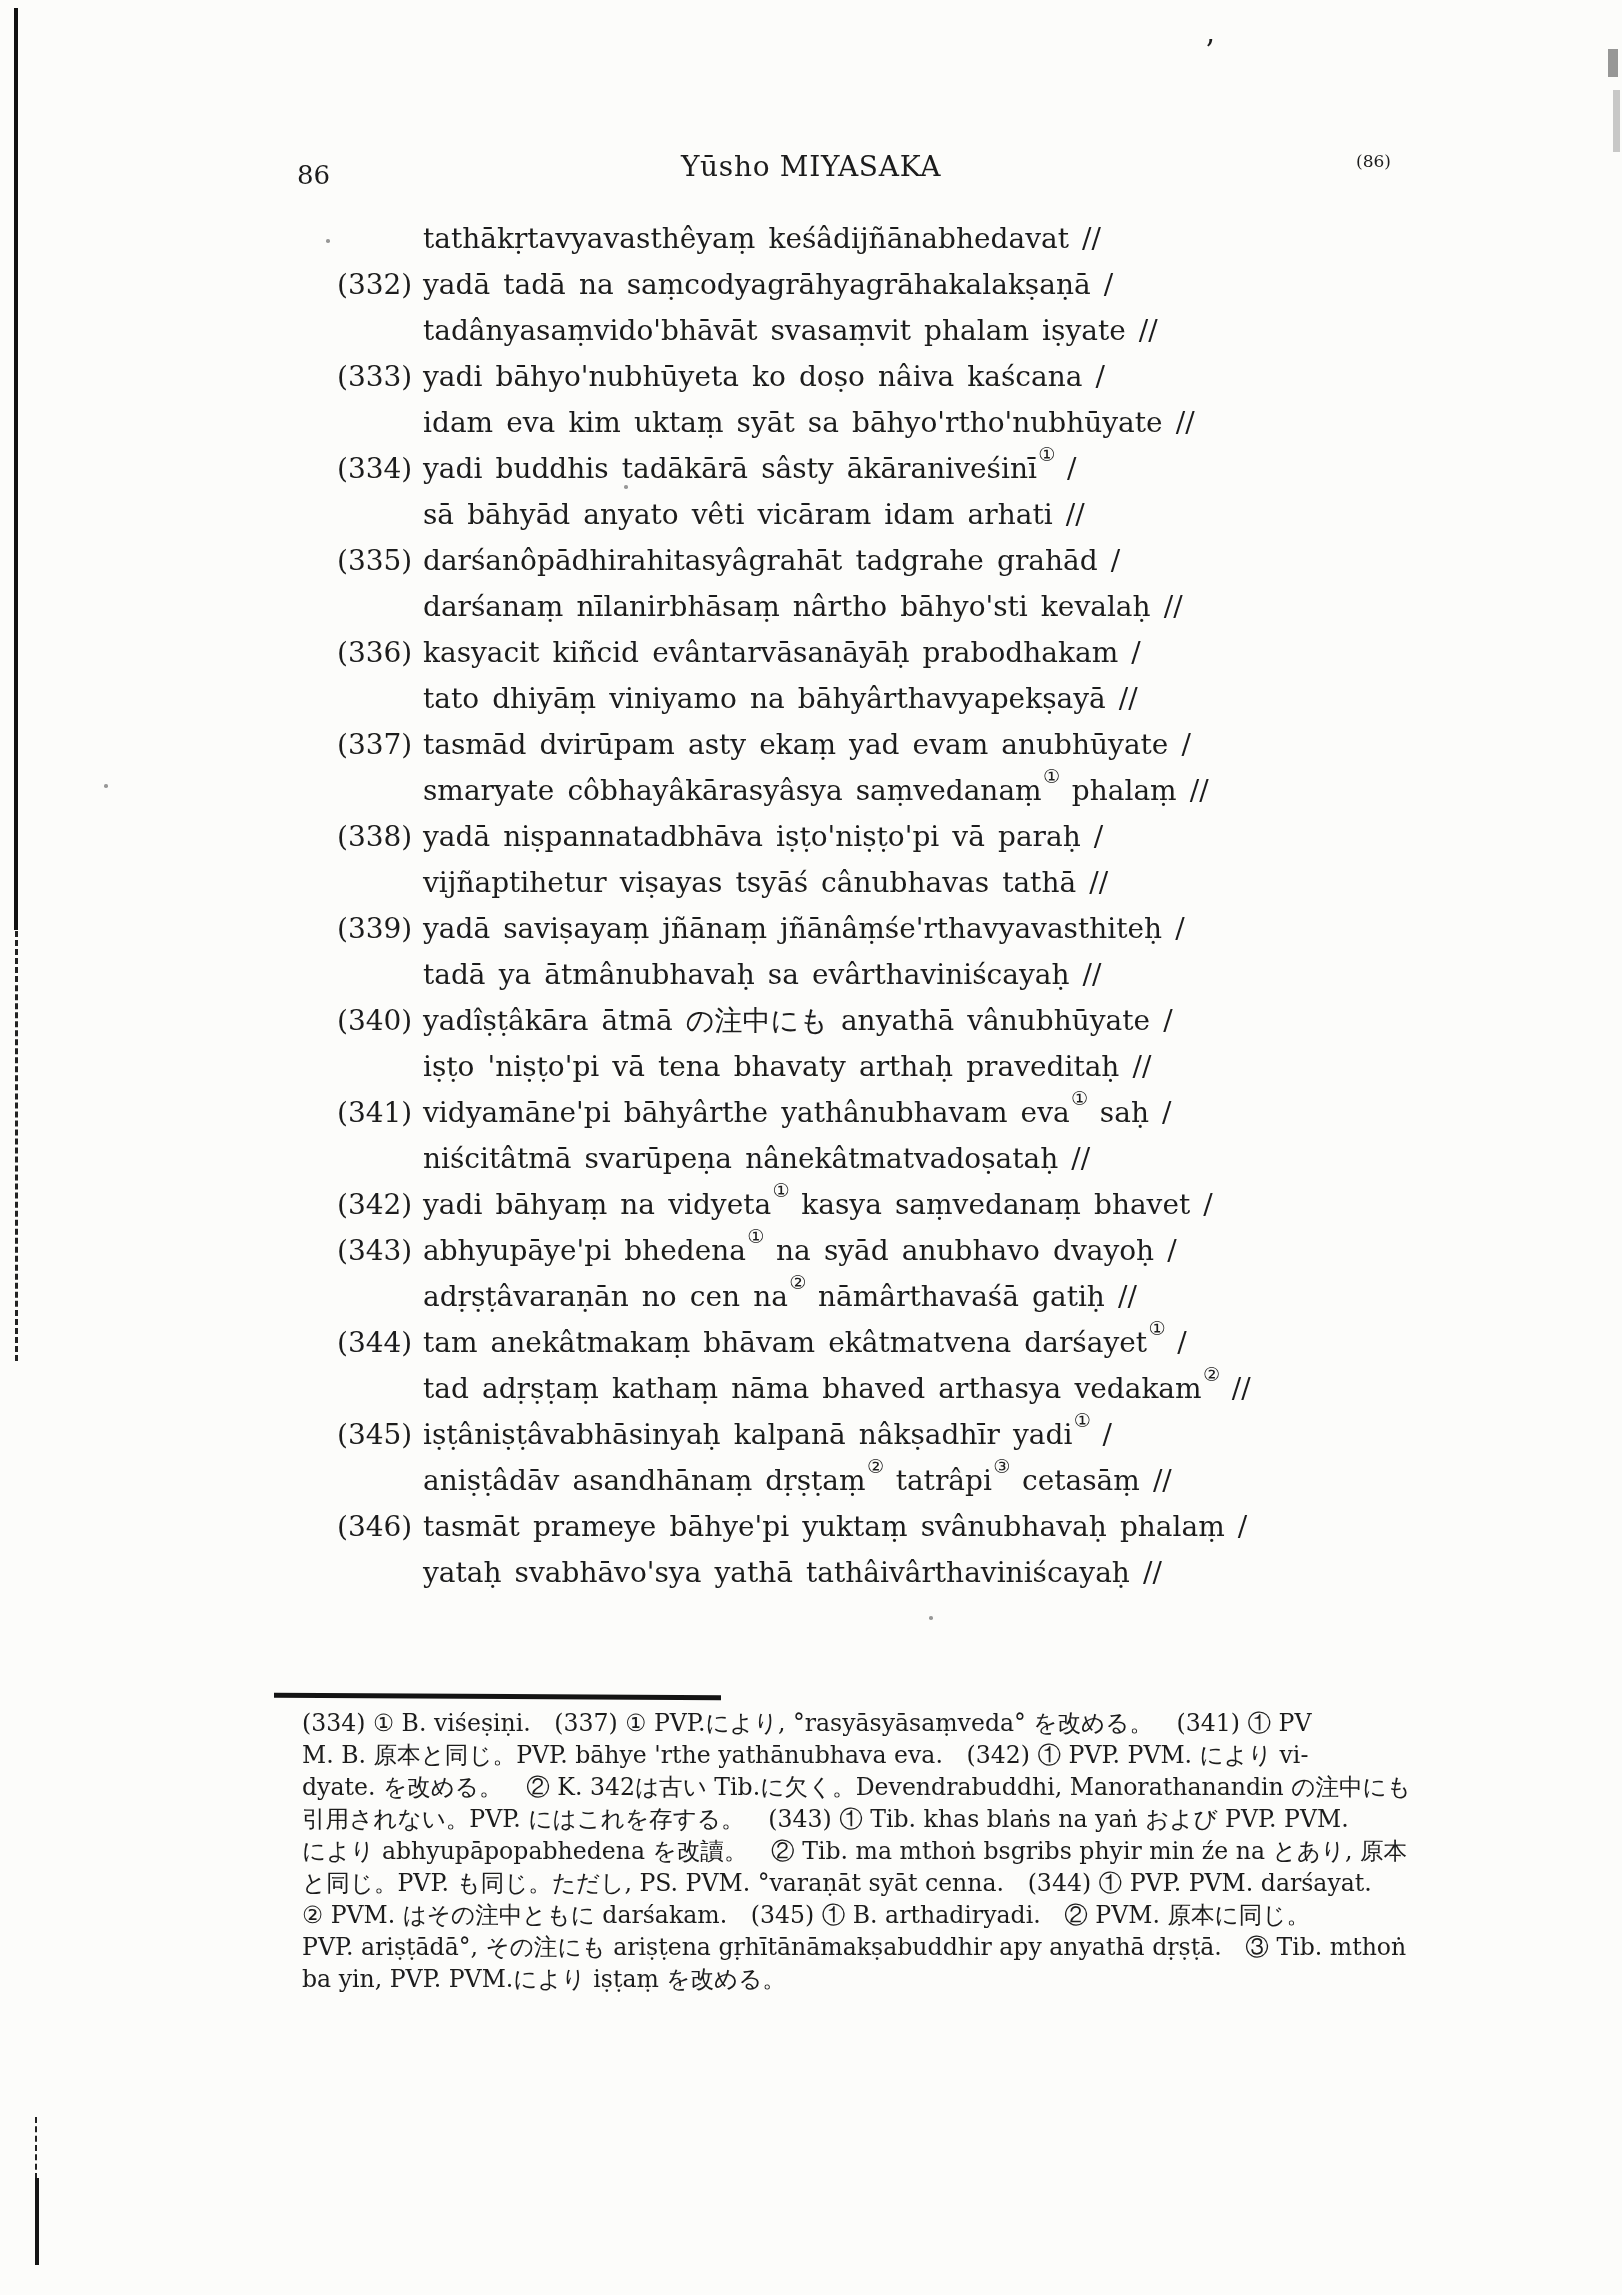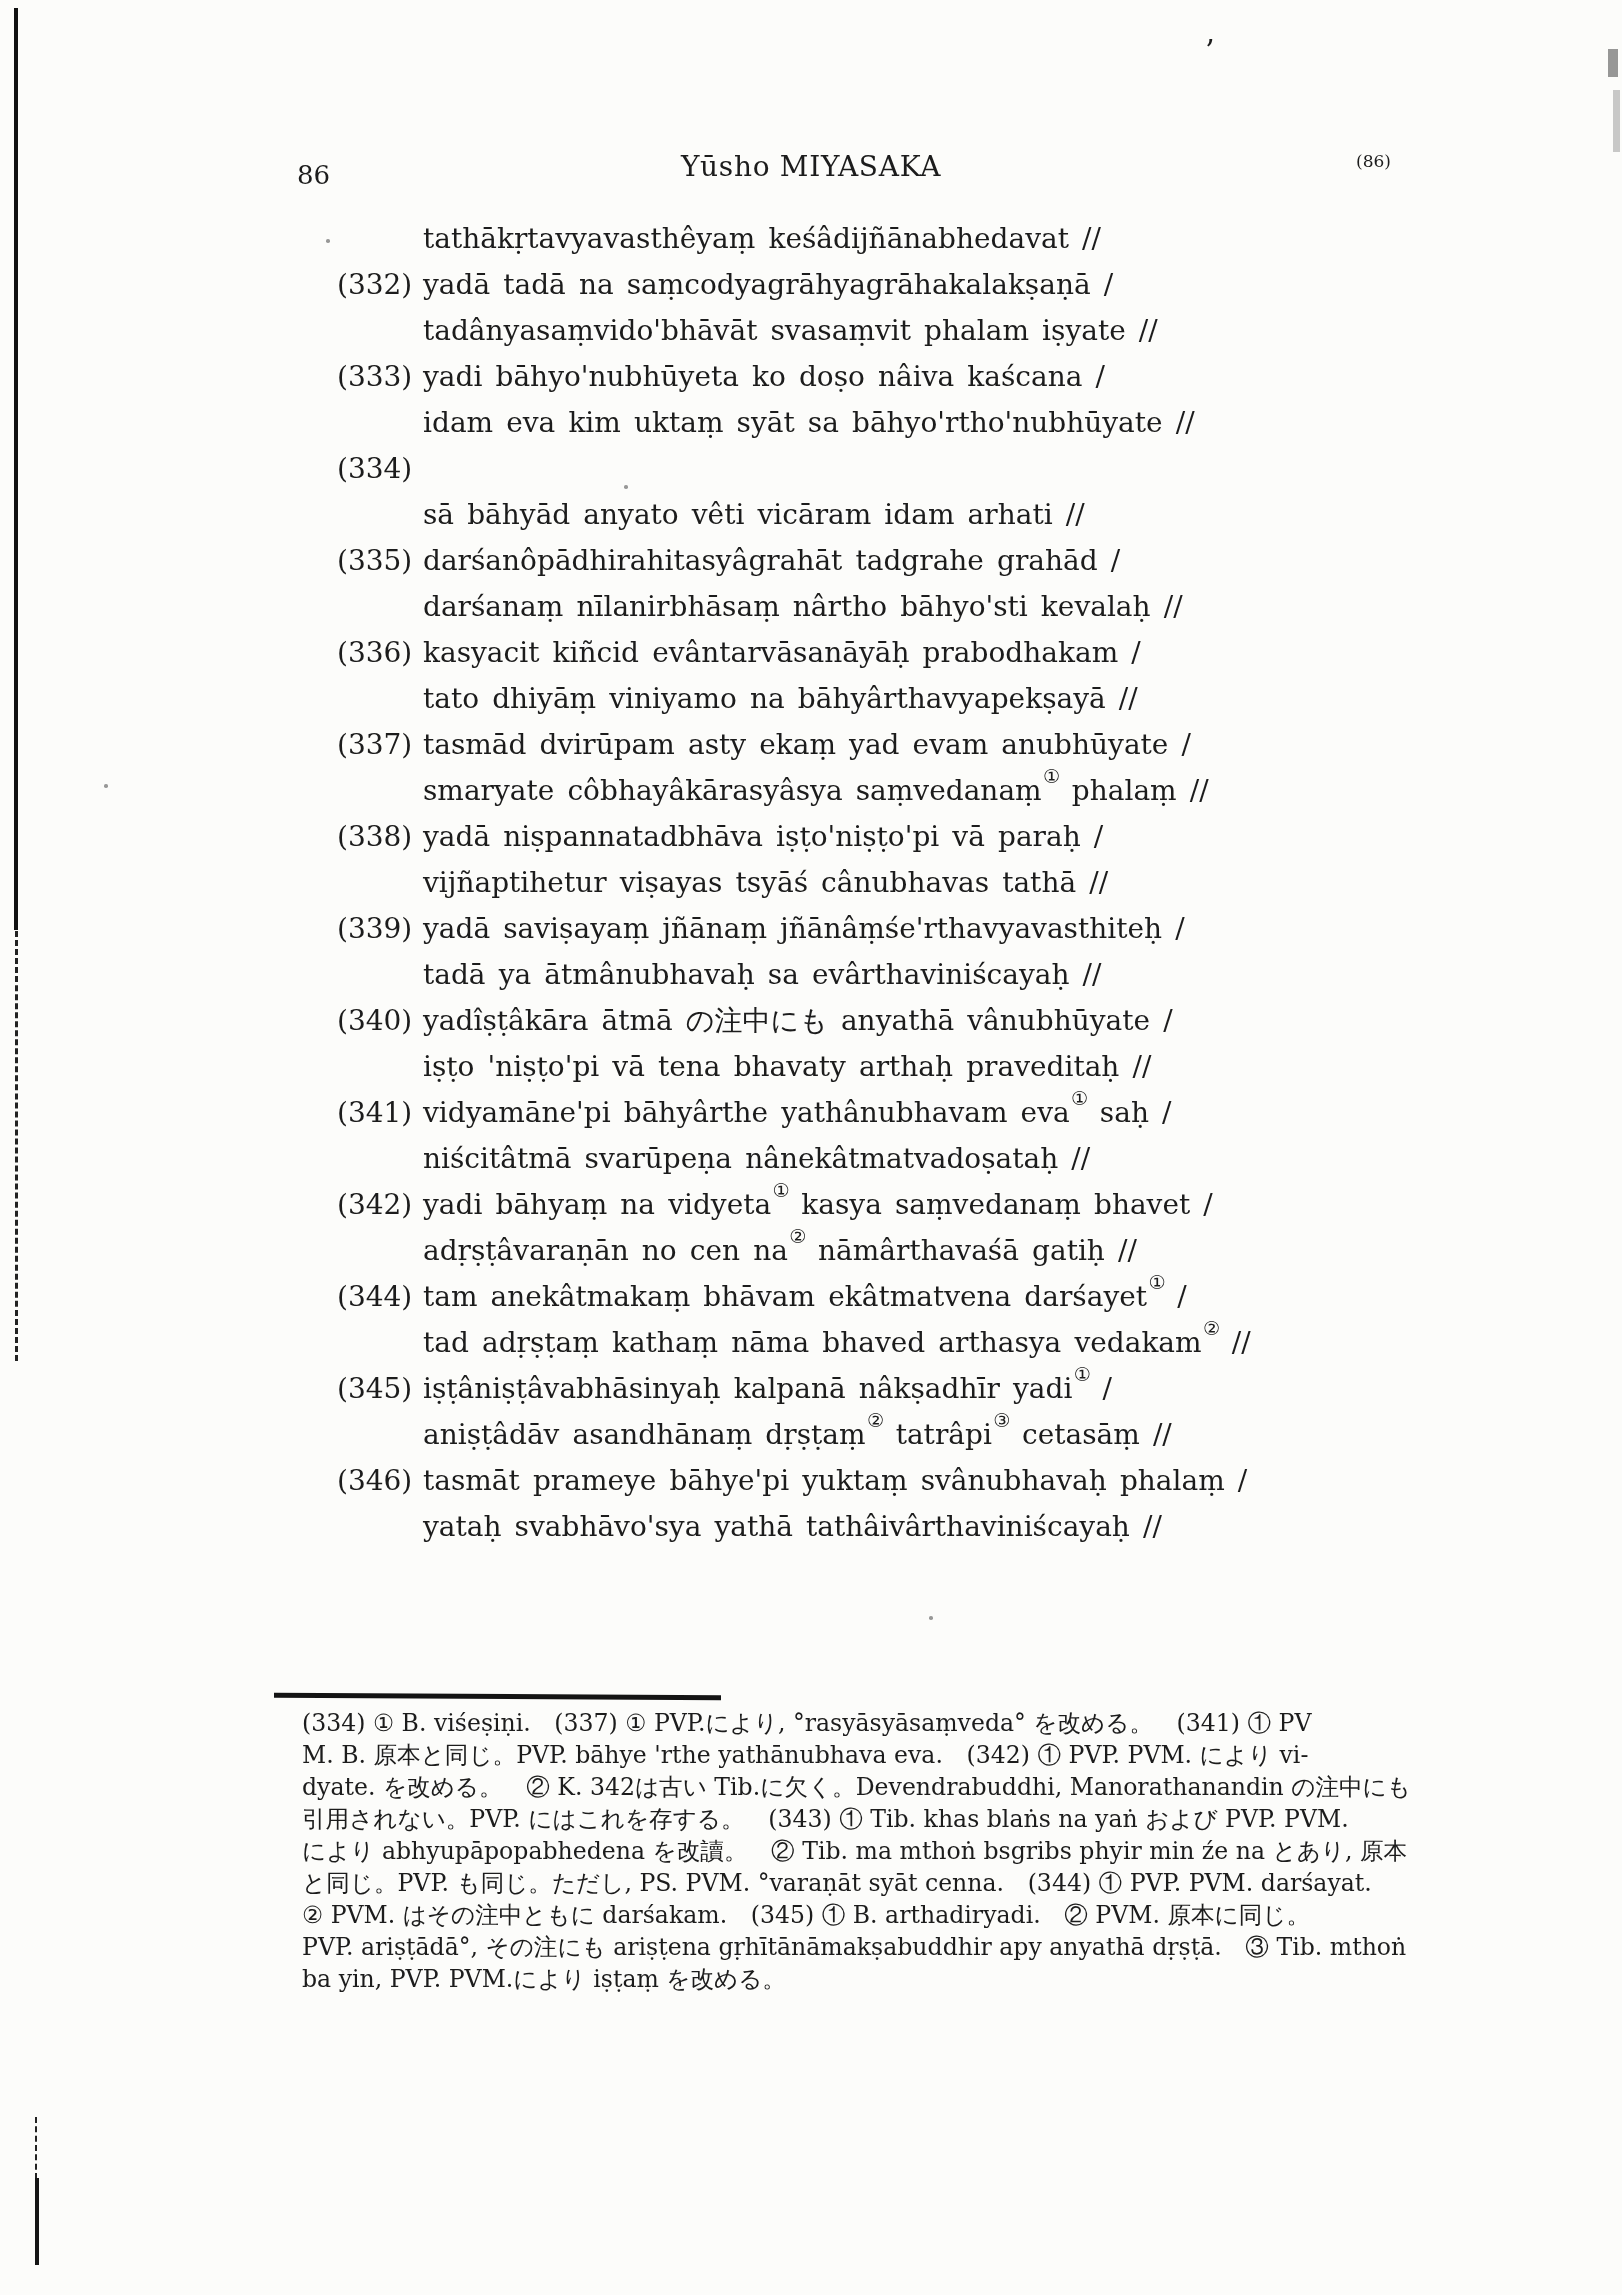--- a/index.html
+++ b/index.html
@@ -85,20 +85,21 @@
       </div>
       <div class="vline">
         <span class="vnum">(333)</span>
         <span class="vtext">yadi bāhyo'nubhūyeta ko doṣo nâiva kaścana /</span>
       </div>
       <div class="vline">
         <span class="vtext">idam eva kim uktaṃ syāt sa bāhyo'rtho'nubhūyate //</span>
       </div>
       <div class="vline">
         <span class="vnum">(334)</span>
+        <span class="vtext">yadi buddhis tadākārā sâsty ākāraniveśinī<span class="circ">①</span> /</span>
       </div>
       <div class="vline">
         <span class="vtext">sā bāhyād anyato vêti vicāram idam arhati //</span>
       </div>
       <div class="vline">
         <span class="vnum">(335)</span>
         <span class="vtext">darśanôpādhirahitasyâgrahāt tadgrahe grahād /</span>
       </div>
       <div class="vline">
         <span class="vtext">darśanaṃ nīlanirbhāsaṃ nârtho bāhyo'sti kevalaḥ //</span>
@@ -143,20 +144,24 @@
         <span class="vtext">vidyamāne'pi bāhyârthe yathânubhavam eva<span class="circ">①</span> saḥ /</span>
       </div>
       <div class="vline">
         <span class="vtext">niścitâtmā svarūpeṇa nânekâtmatvadoṣataḥ //</span>
       </div>
       <div class="vline">
         <span class="vnum">(342)</span>
         <span class="vtext">yadi bāhyaṃ na vidyeta<span class="circ">①</span> kasya saṃvedanaṃ bhavet /</span>
       </div>
       <div class="vline">
+        <span class="vnum">(343)</span>
+        <span class="vtext">abhyupāye'pi bhedena<span class="circ">①</span> na syād anubhavo dvayoḥ /</span>
+      </div>
+      <div class="vline">
         <span class="vtext">adṛṣṭâvaraṇān no cen na<span class="circ">②</span> nāmârthavaśā gatiḥ //</span>
       </div>
       <div class="vline">
         <span class="vnum">(344)</span>
         <span class="vtext">tam anekâtmakaṃ bhāvam ekâtmatvena darśayet<span class="circ">①</span> /</span>
       </div>
       <div class="vline">
         <span class="vtext">tad adṛṣṭaṃ kathaṃ nāma bhaved arthasya vedakam<span class="circ">②</span> //</span>
       </div>
       <div class="vline">

